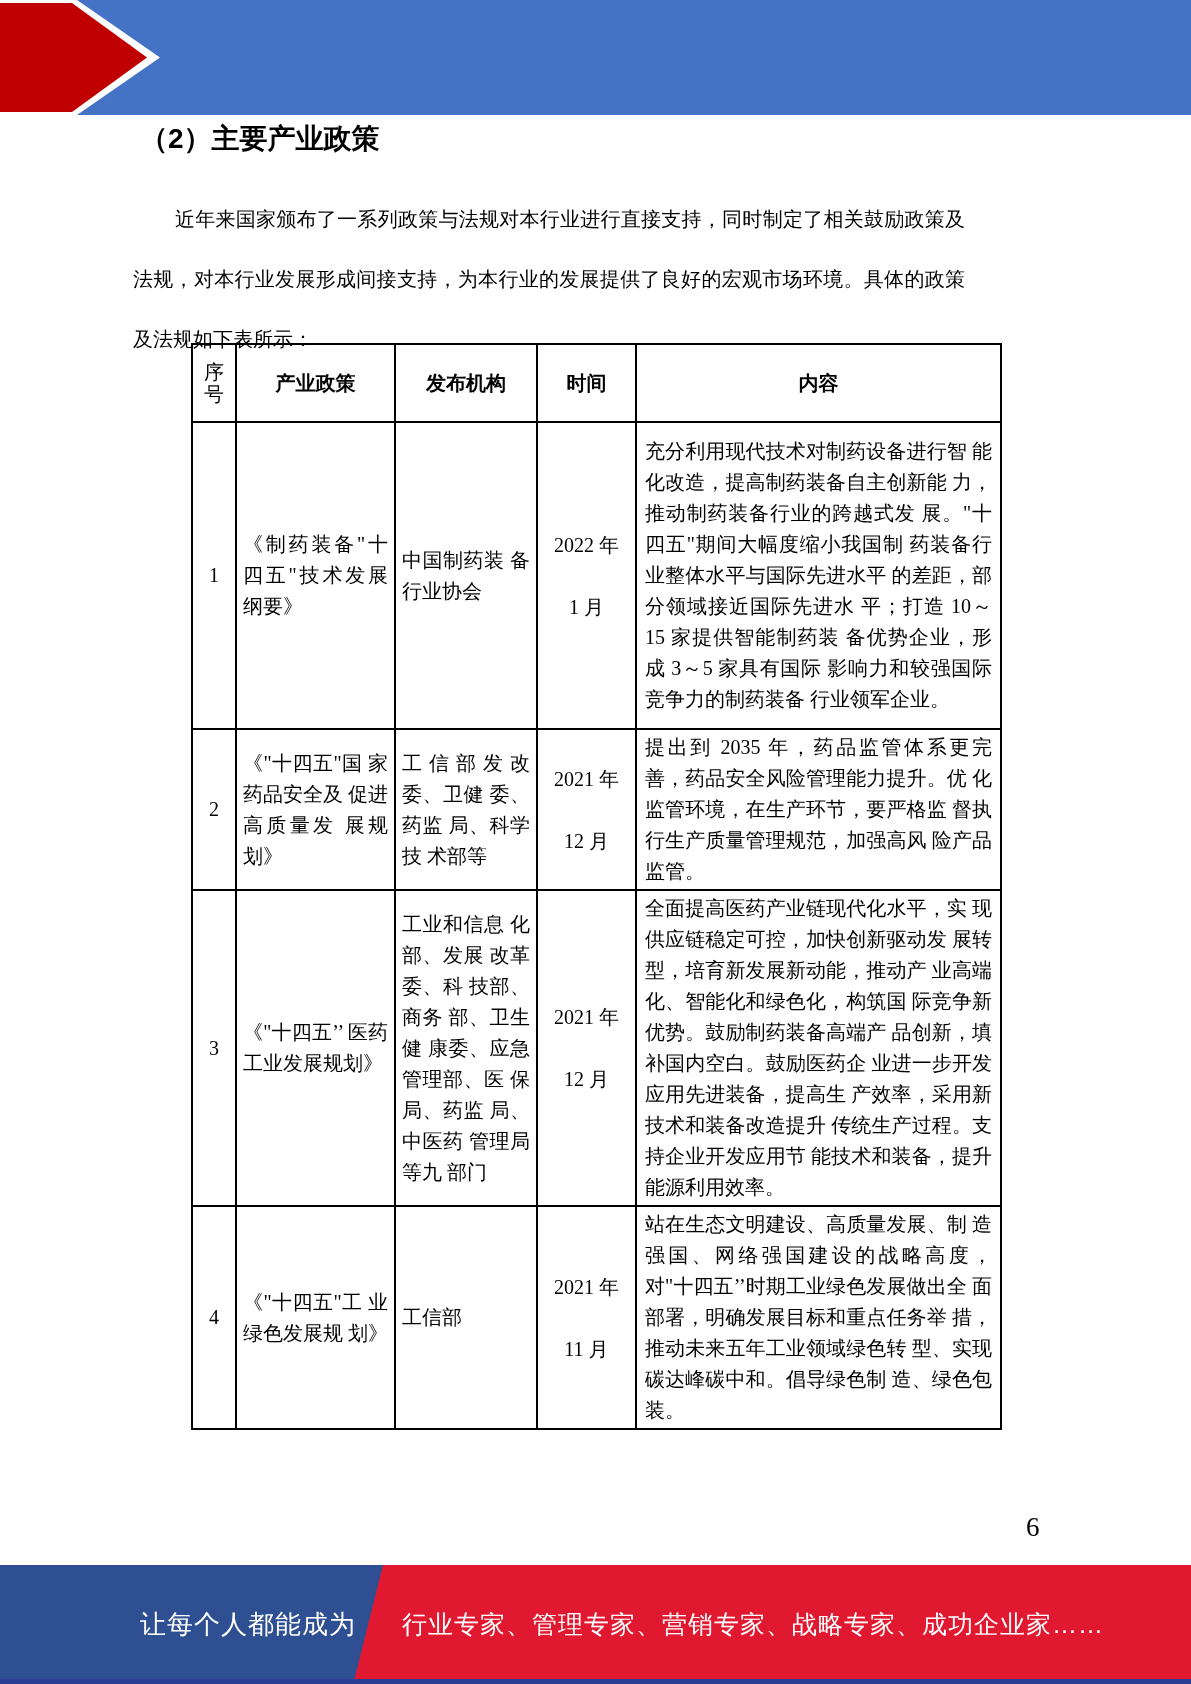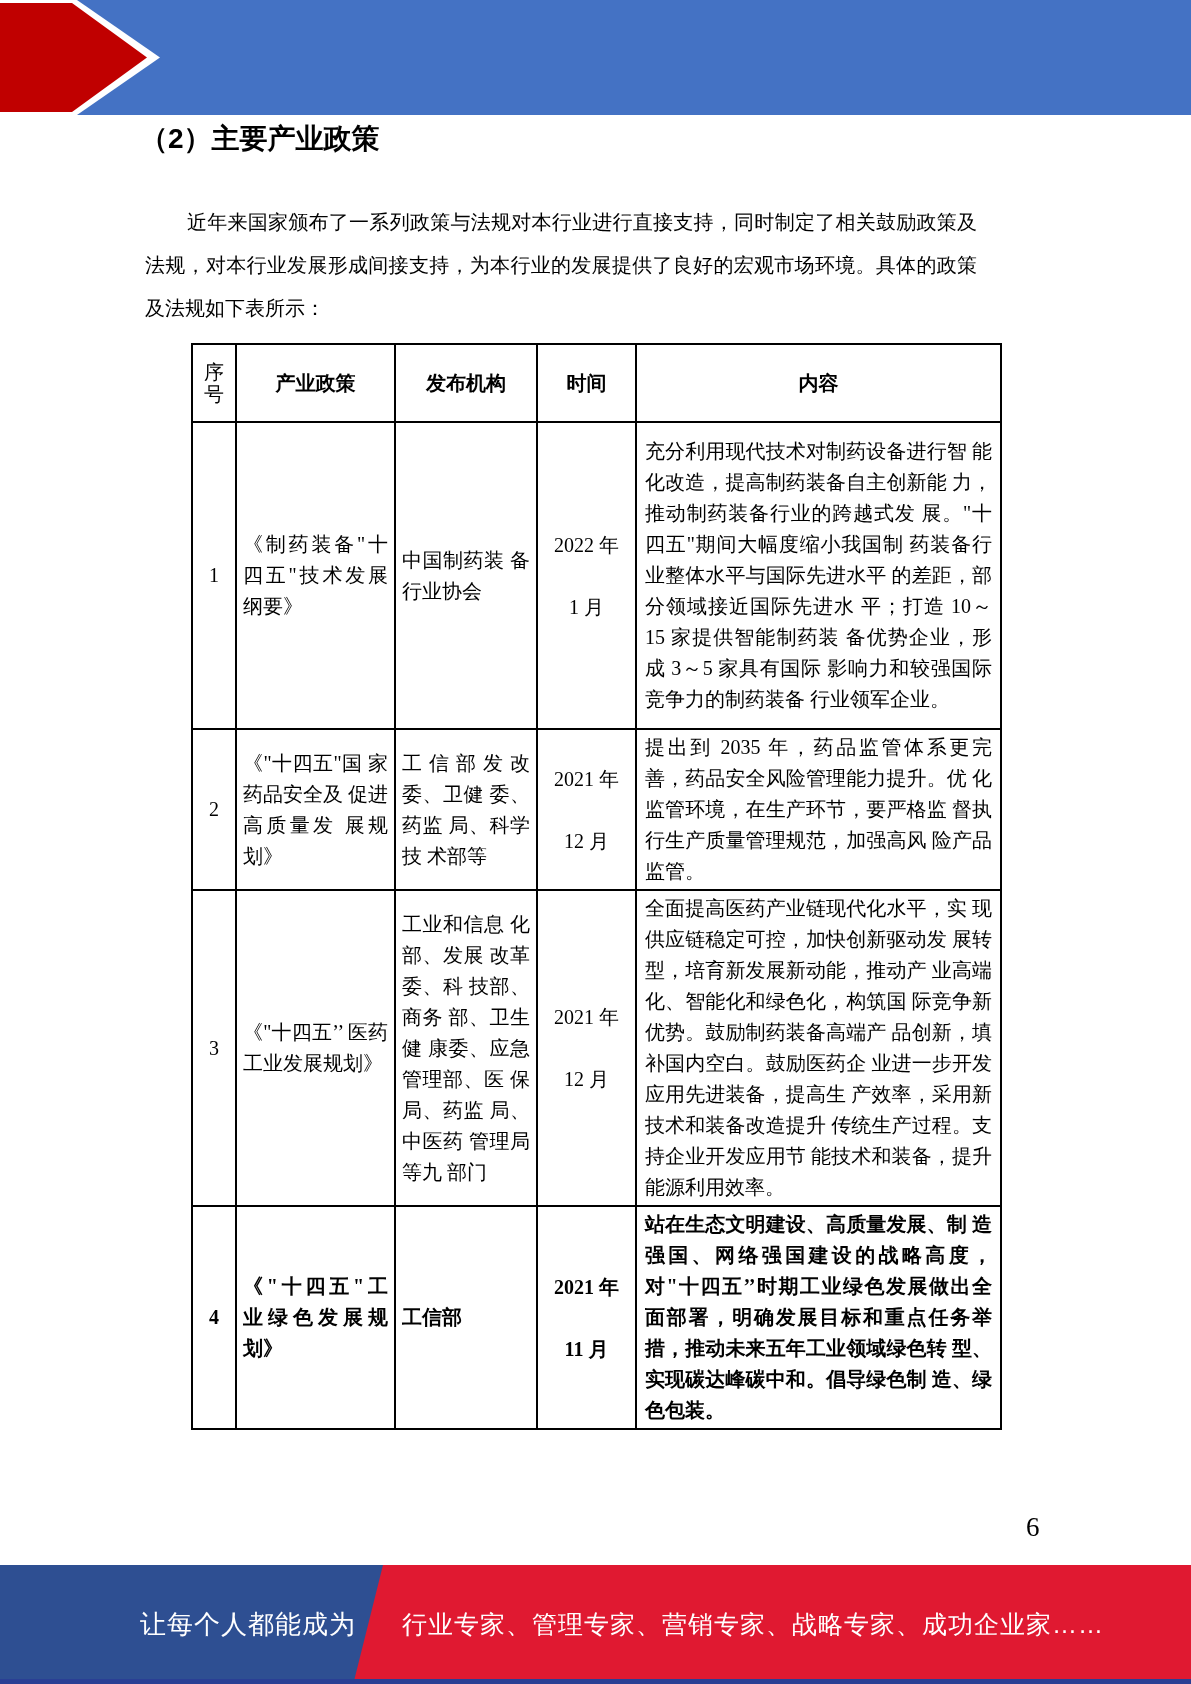--- a/index.html
+++ b/index.html
@@ -38,22 +38,22 @@
 
   
   .section-heading{
     position:absolute;top:120px;left:140px;margin:0;
     font-family:"Liberation Sans","DejaVu Sans",sans-serif;
     font-size:28px;font-weight:bold;color:#000;
   }
 
   
   .intro{
-    position:absolute;top:189px;left:133px;width:832px;margin:12px;
-    font-size:20px;line-height:43px;
+    position:absolute;top:189px;left:133px;width:832px;margin:0;
+    font-size:20px;line-height:60px;
     text-align:justify;text-indent:42px;
   }
 
   
   table.policy-table{
     position:absolute;top:343px;left:191px;width:809px;
     border-collapse:collapse;table-layout:fixed;
   }
   .policy-table col.c0{width:44px;}
   .policy-table col.c1{width:159px;}
@@ -65,21 +65,21 @@
     font-family:"Liberation Serif","DejaVu Serif",serif;
     font-size:20px;vertical-align:middle;padding:2px 5px;
   }
   .policy-table thead th{
     height:46px;text-align:center;font-weight:bold;line-height:22px;padding:16px 2px;
   }
   .policy-table thead th.h-no{font-weight:normal;}
   tr.r1 td{height:307px;}
   tr.r2 td{height:149px;}
   tr.r3 td{height:312px;}
-  tr.r4 td{height:204px;font-weight:bold;}
+  tr.r4 td{height:204px;}
   td.c-no{text-align:center;}
   td.c-policy,td.c-agency{text-align:justify;line-height:31px;padding:2px 6px;}
   td.c-time{text-align:center;white-space:pre-line;line-height:62px;}
   td.c-content{text-align:justify;line-height:31px;padding:2px 8px;}
 
   
   .page-number{
     position:absolute;top:1512px;left:1026px;
     font-size:27px;font-family:"Liberation Serif","DejaVu Serif",serif;
   }

